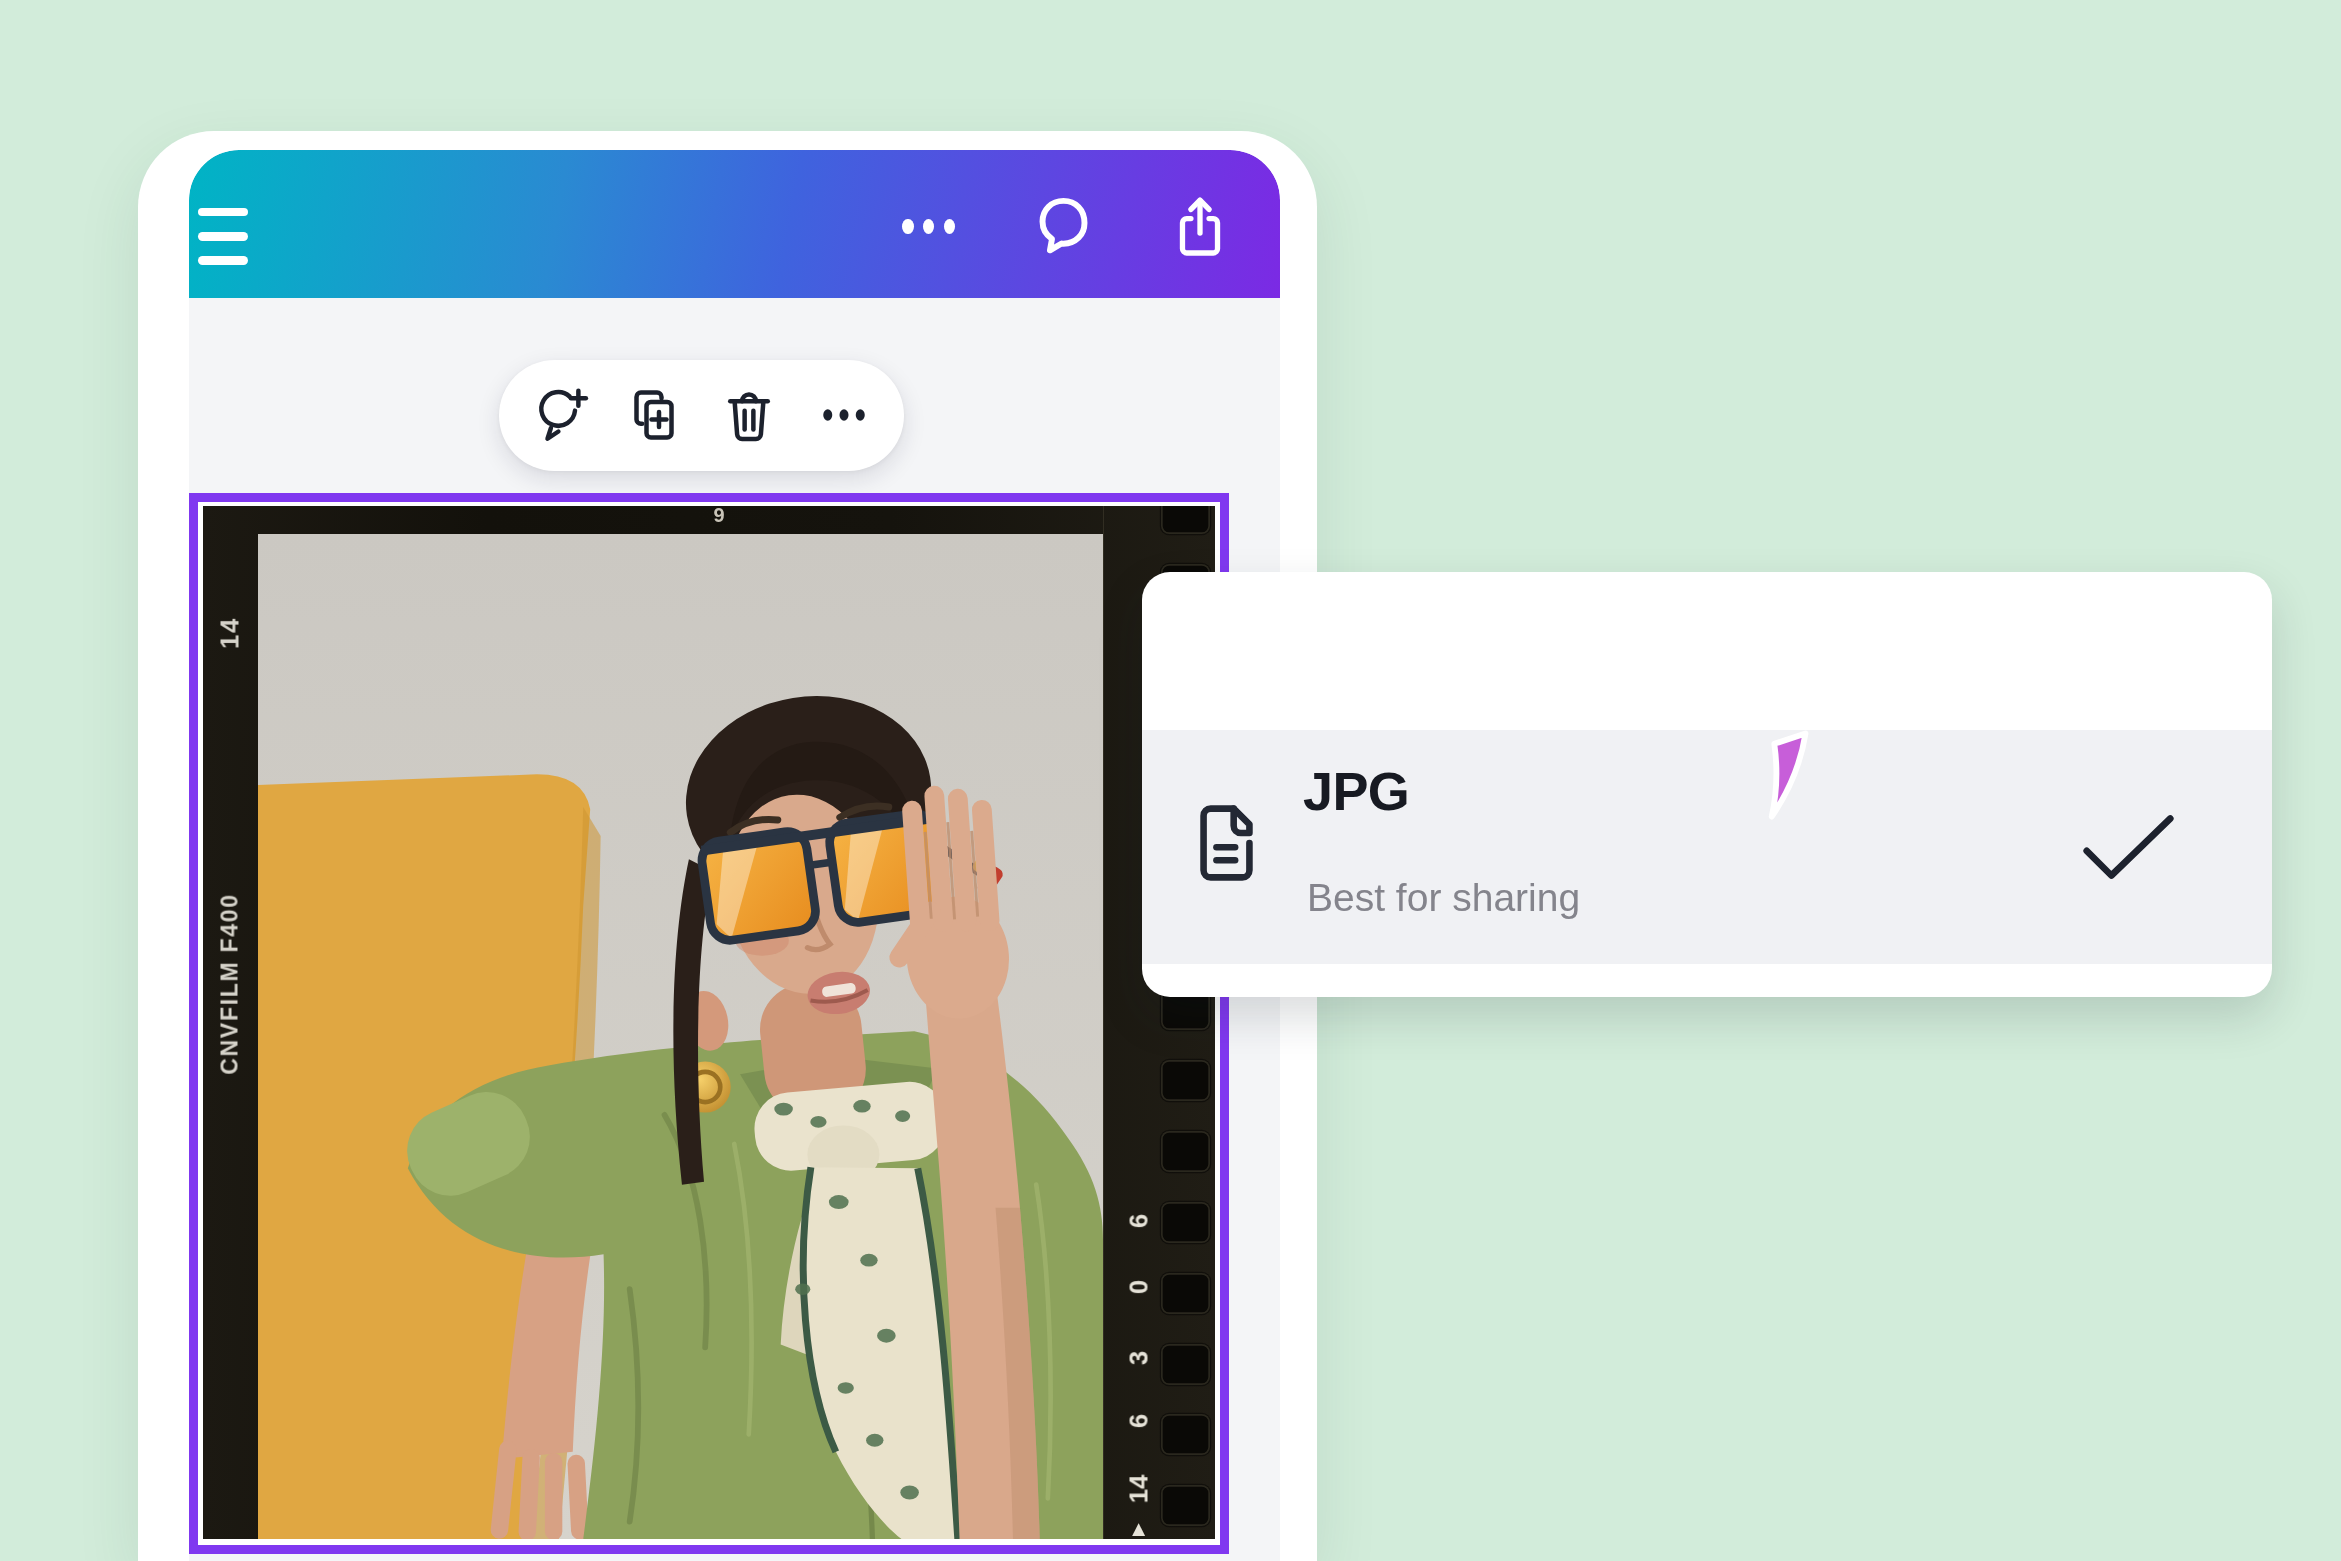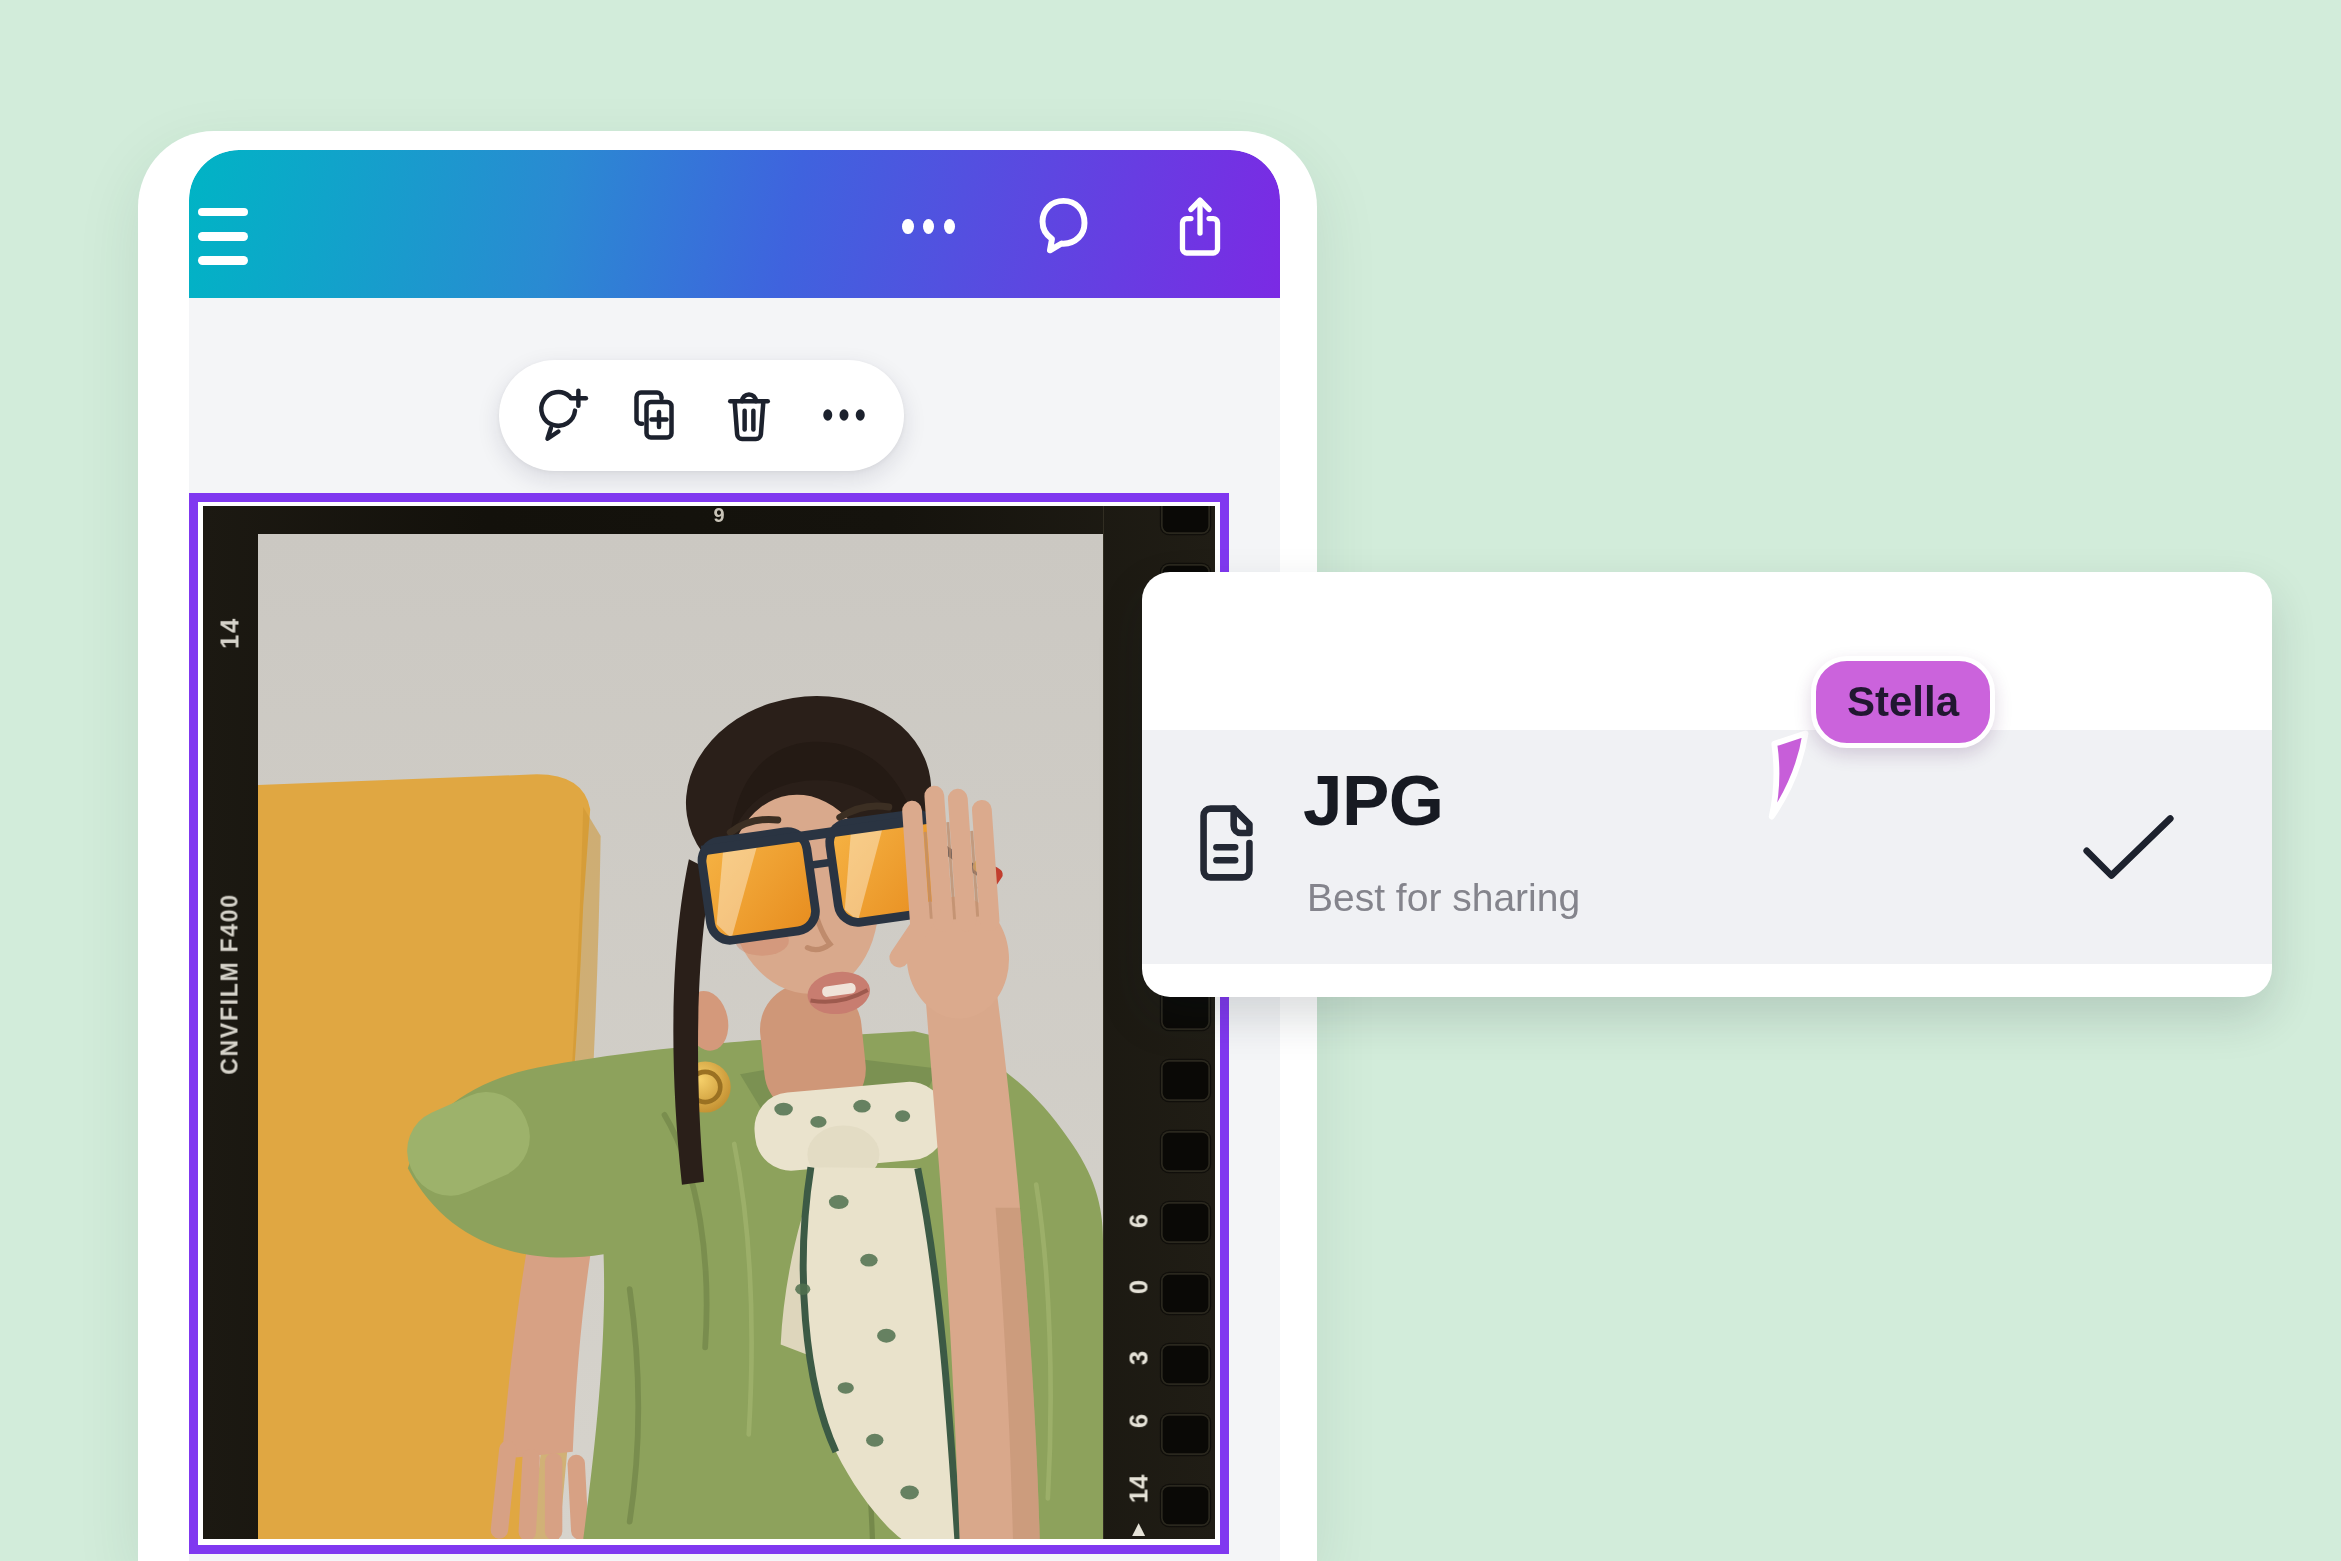--- a/index.html
+++ b/index.html
@@ -46,21 +46,21 @@
   .edge-arrow{position:absolute;left:36px;color:#e6e3d8;font-size:22px;
     transform:translate(-50%,-50%);filter:blur(0.5px);}
   .top-mark{position:absolute;left:511px;top:-2.3px;color:#c9c4b8;font-size:20px;font-weight:bold;filter:blur(0.6px);}
 
   
   .panel{position:absolute;left:1142px;top:572px;width:1130px;height:425px;background:#ffffff;
     border-radius:28px;box-shadow:0 20px 46px rgba(25,40,45,.16);overflow:hidden;}
   .panel-title{position:absolute;left:36px;top:37px;font-size:53px;font-weight:700;color:#17191f;letter-spacing:-0.6px;}
   .option-row{position:absolute;left:0;top:158px;width:100%;height:234px;background:#f0f1f4;cursor:pointer;}
   .opt-icon{position:absolute;left:50px;top:70px;}
-  .opt-format{position:absolute;left:161px;top:30px;font-size:71px;font-weight:700;color:#171a22;letter-spacing:-0.6px;}
+  .opt-format{position:absolute;left:161px;top:30px;font-size:54px;font-weight:700;color:#171a22;letter-spacing:-0.6px;}
   .opt-desc{position:absolute;left:165px;top:146px;font-size:39px;color:#84848c;}
   .opt-check{position:absolute;right:96px;top:82px;}
 
   
   .cursor-wrap{position:absolute;left:1760px;top:727px;width:65px;height:100px;}
   .stella{position:absolute;left:1811px;top:656px;height:92px;box-sizing:border-box;
     background:#cb63dc;border:5.2px solid #ffffff;border-radius:36px;
     display:flex;align-items:center;padding:0 31px;
     font-size:42px;font-weight:600;color:#211731;
     box-shadow:0 7px 17.4px rgba(80,30,95,.18);}
@@ -311,18 +311,15 @@
         </svg>
       </div>
     </div>
   </div>
 
   <div class="cursor-wrap">
     <svg width="65" height="100" viewBox="0 0 100 150">
       <path d="M70,8 C64,46 48,92 18,136 C26,100 28,66 22,24 Z" fill="#c75ed9" stroke="#ffffff" stroke-width="9" stroke-linejoin="round"></path>
     </svg>
   </div>
-  <div class="stella">
-    <span>Stella</span>
-  </div>
 
 </div>
 
 
 </body></html>

